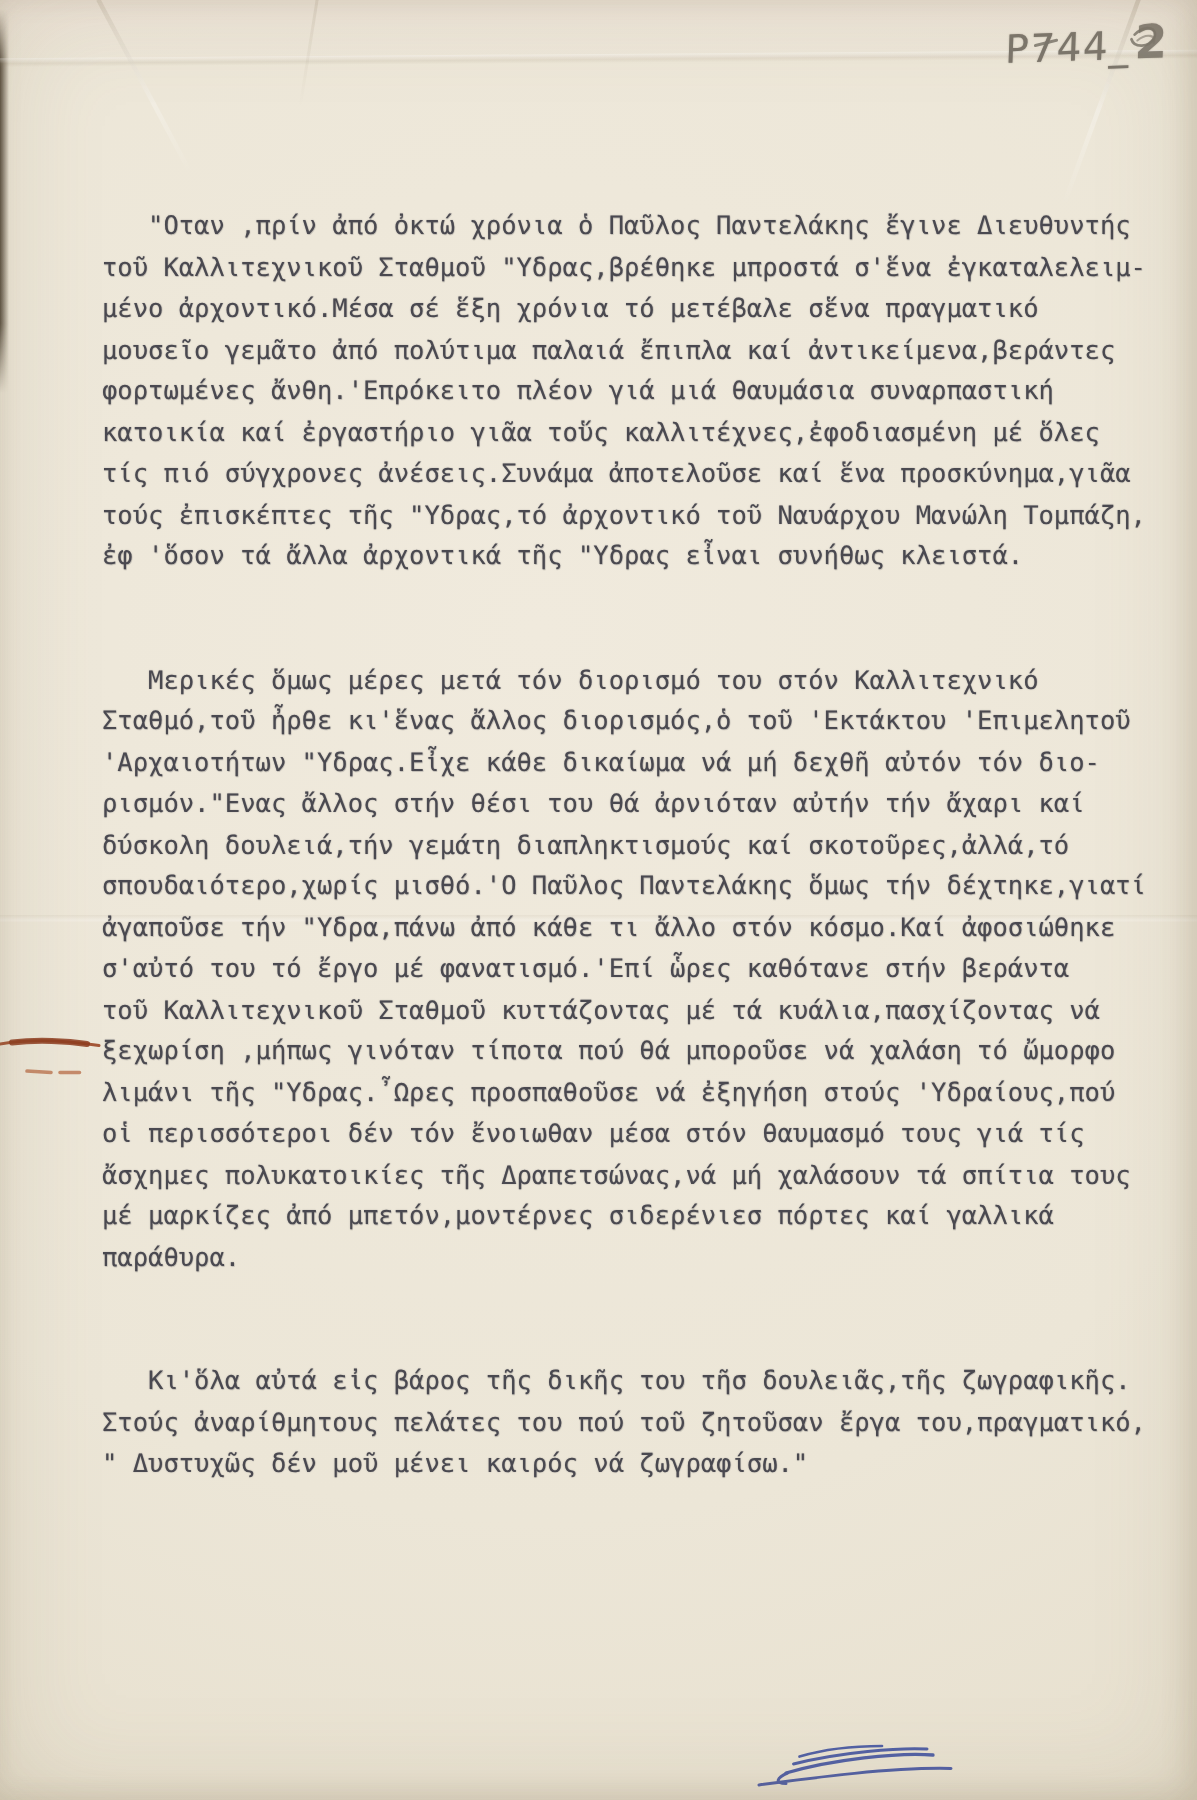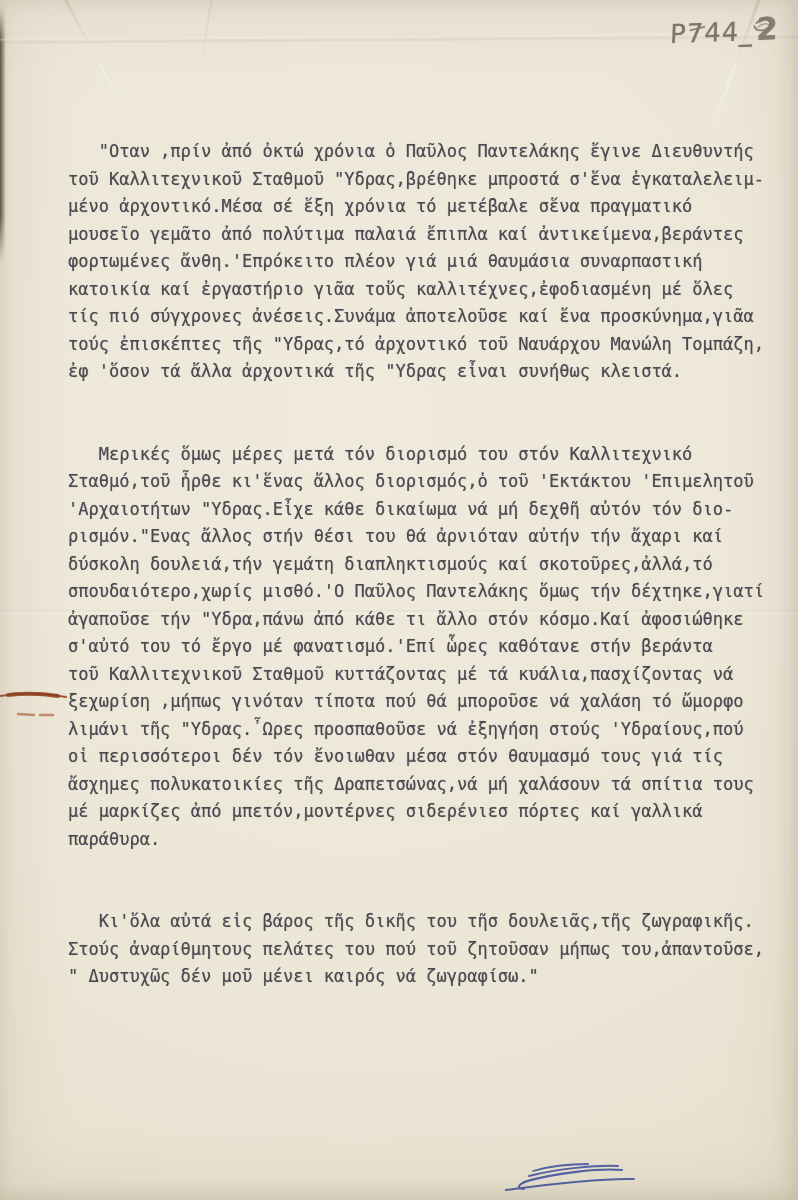--- a/index.html
+++ b/index.html
@@ -114,21 +114,21 @@
 ἀγαποῦσε τήν "Υδρα,πάνω ἀπό κάθε τι ἄλλο στόν κόσμο.Καί ἀφοσιώθηκε
 σ'αὐτό του τό ἔργο μέ φανατισμό.'Επί ὧρες καθότανε στήν βεράντα
 τοῦ Καλλιτεχνικοῦ Σταθμοῦ κυττάζοντας μέ τά κυάλια,πασχίζοντας νά
 ξεχωρίση ,μήπως γινόταν τίποτα πού θά μποροῦσε νά χαλάση τό ὤμορφο
 λιμάνι τῆς "Υδρας.῏Ωρες προσπαθοῦσε νά ἐξηγήση στούς 'Υδραίους,πού
 οἱ περισσότεροι δέν τόν ἔνοιωθαν μέσα στόν θαυμασμό τους γιά τίς
 ἄσχημες πολυκατοικίες τῆς Δραπετσώνας,νά μή χαλάσουν τά σπίτια τους
 μέ μαρκίζες ἀπό μπετόν,μοντέρνες σιδερένιεσ πόρτες καί γαλλικά
 παράθυρα.</p>
     <p>   Κι'ὅλα αὐτά εἰς βάρος τῆς δικῆς του τῆσ δουλειᾶς,τῆς ζωγραφικῆς.
-Στούς ἀναρίθμητους πελάτες του πού τοῦ ζητοῦσαν μήπως του,ἀπαντοῦσε,
+Στούς ἀναρίθμητους πελάτες του πού τοῦ ζητοῦσαν ἔργα του,πραγματικό,
 " Δυστυχῶς δέν μοῦ μένει καιρός νά ζωγραφίσω."</p>
   </div>
 
   <svg class="red-marks" width="200" height="50" viewBox="0 0 200 50">
     <g fill="none" stroke-linecap="round">
       <path d="M0,21 C18,18 40,18 66,22" stroke="#9c4726" stroke-width="2" opacity="0.9"></path>
       <path d="M8,20 C25,18 45,19 58,21" stroke="#8d3c1e" stroke-width="4" opacity="0.85"></path>
       <path d="M18,39 L34,40 M40,40 L53,40" stroke="#b5643d" stroke-width="2.4" opacity="0.7"></path>
     </g>
   </svg>

